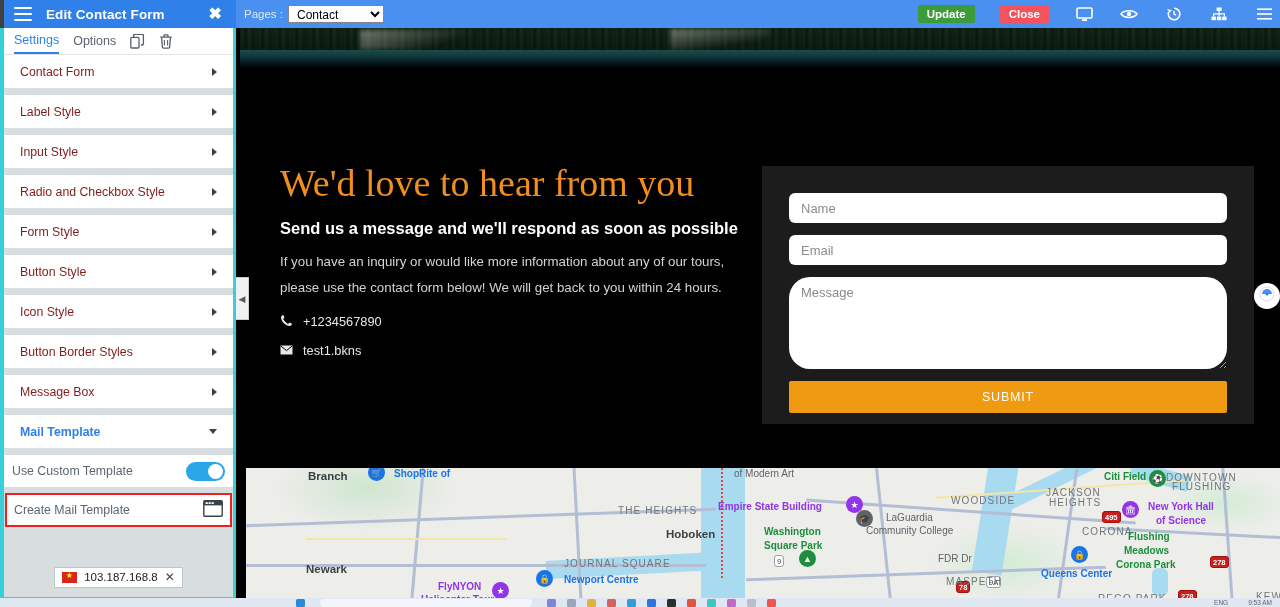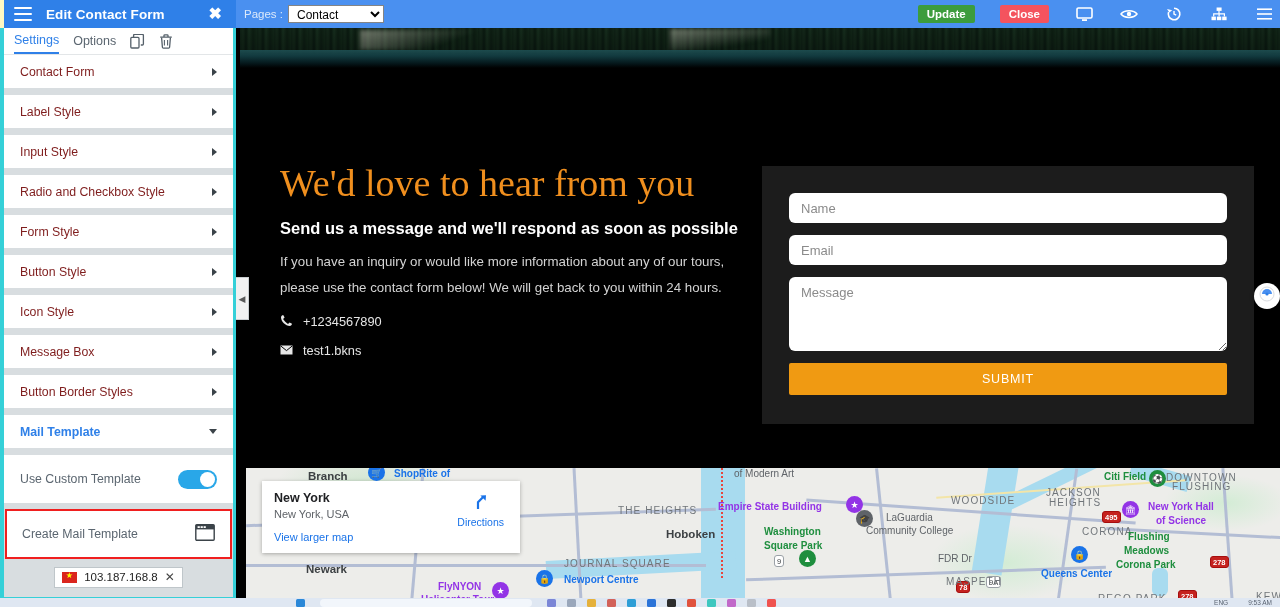--- a/index.html
+++ b/index.html
@@ -12,21 +12,21 @@
   .app { position: relative; width: 1280px; height: 607px; }
 
   
   .topbar {
     position: absolute; top: 0; left: 0; width: 1280px; height: 28px;
     background: #4a90f0; display: flex; align-items: center;
   }
   .tb-left {
     width: 236px; height: 28px; background: #2f80e8;
     display: flex; align-items: center; padding: 0 10px;
-    border-left: 4px solid #fef9c3;
+    border-left: 4px solid #404040;
   }
   .hamburger { width: 18px; height: 14px; display: flex; flex-direction: column;
     justify-content: space-between; cursor: pointer; margin-right: 14px; }
   .hamburger span { display: block; height: 2.4px; background: #fff; border-radius: 1px; }
   .tb-title { color: #fff; font-size: 13.5px; font-weight: bold; flex: 1; letter-spacing: .1px;}
   .tb-close { color: #fff; font-size: 16px; font-weight: bold; cursor: pointer; padding: 0 4px;
     line-height: 1; }
   .tb-mid { display: flex; align-items: center; padding-left: 8px; gap: 5px; }
   .pages-label { color: #dbe9fb; font-size: 11.5px; }
   .pages-select {
@@ -67,22 +67,22 @@
     display: flex; align-items: center; padding: 0 16px; cursor: pointer;
   }
   .acc-label { font-size: 12.3px; color: #7f1d1d; flex: 1; }
   .acc-item.open .acc-label { color: #2f80e8; font-weight: bold; }
   .caret-r { width: 0; height: 0; border-left: 5px solid #3b4349;
     border-top: 4px solid transparent; border-bottom: 4px solid transparent; }
   .caret-d { width: 0; height: 0; border-top: 5px solid #3b4349;
     border-left: 4.5px solid transparent; border-right: 4.5px solid transparent; }
 
   .sub-row {
-    height: 48px; background: #fff; display: flex; align-items: center;
-    padding: 0 16px; margin-bottom: 7px;
+    height: 32px; background: #fff; display: flex; align-items: center;
+    padding: 0 8px; margin-bottom: 7px;
   }
   .sub-label { font-size: 12.3px; color: #5b6670; flex: 1; }
   .toggle { width: 39px; height: 19px; border-radius: 10px; background: #29a7e8;
     position: relative; cursor: pointer; }
   .toggle::after { content:""; position: absolute; right: 2px; top: 2px;
     width: 15px; height: 15px; border-radius: 50%; background: #fff; }
   .sub-row.highlight { outline: 2px solid #f01f1f; outline-offset: -1px;
     margin: 0 2px 7px 2px; }
 
   .ipbar { height: 36px; background: #d8dde0; display: flex; align-items: center;
@@ -137,21 +137,21 @@
   .form-panel {
     position: absolute; left: 522px; top: 98px; width: 492px; height: 258px;
     background: #1c1c1c; padding: 27px;
   }
   .form-panel input, .form-panel textarea {
     display: block; width: 100%; border: none; border-radius: 6px;
     font-family: "Liberation Sans", sans-serif; font-size: 13px;
     color: #333; padding: 8px 12px; background: #fff; outline: none;
   }
   .form-panel input { height: 30px; margin-bottom: 12px; }
-  .form-panel textarea { height: 74px; margin-bottom: 12px; resize: vertical; }
+  .form-panel textarea { height: 92px; margin-bottom: 12px; resize: vertical; border-radius: 21px; }
   .form-panel input::placeholder, .form-panel textarea::placeholder { color: #8b8b8b; }
   .submit-btn {
     width: 100%; height: 32px; background: #f09a12; border: none; color: #fff;
     font-size: 12.5px; font-weight: normal; letter-spacing: .8px; cursor: pointer;
     font-family: "Liberation Sans", sans-serif; border-radius: 2px;
   }
 
   
   .map { position: absolute; top: 440px; left: 6px; width: 1034px; height: 133px;
     overflow: hidden; background: #eaeae2; }
@@ -325,25 +325,25 @@
       </div>
       <div class="acc-item">
         <span class="acc-label">Button Style</span>
         <span class="caret-r"></span>
       </div>
       <div class="acc-item">
         <span class="acc-label">Icon Style</span>
         <span class="caret-r"></span>
       </div>
       <div class="acc-item">
+        <span class="acc-label">Button Border Styles</span>
+        <span class="caret-r"></span>
+      </div>
+      <div class="acc-item">
         <span class="acc-label">Message Box</span>
-        <span class="caret-r"></span>
-      </div>
-      <div class="acc-item">
-        <span class="acc-label">Button Border Styles</span>
         <span class="caret-r"></span>
       </div>
       <div class="acc-item open">
         <span class="acc-label">Mail Template</span>
         <span class="caret-d"></span>
       </div>
 
       <div class="sub-row">
         <span class="sub-label">Use Custom Template</span>
         <span class="toggle"></span>
@@ -433,34 +433,20 @@
       <div class="road" style="left:560px;top:42px;width:330px;height:3px;transform:rotate(4deg);"></div>
       <div class="road" style="left:636px;top:0;width:3px;height:133px;transform:rotate(-6deg);"></div>
       <div class="road" style="left:820px;top:0;width:3px;height:133px;transform:rotate(8deg);"></div>
       <div class="road" style="left:980px;top:0;width:3px;height:133px;transform:rotate(-4deg);"></div>
       <div class="road" style="left:860px;top:70px;width:420px;height:3px;transform:rotate(3deg);"></div>
 
       <div class="road-y" style="left:690px;top:20px;width:250px;height:2px;transform:rotate(-4deg);"></div>
       <div class="road-y" style="left:60px;top:70px;width:200px;height:2px;"></div>
       <div class="dotted-route" style="left:475px;top:0;height:110px;"></div>
 
-      <div class="map-card">
-        <div class="mc-title">New York</div>
-        <div class="mc-sub">New York, USA</div>
-        <div class="mc-link">View larger map</div>
-        <div class="mc-dir">
-          <span>
-            <svg width="17" height="17" viewBox="0 0 17 17">
-                <path d="M6 16 V9.2 L11.4 3.8" stroke="#1a73e8" stroke-width="2.2" fill="none"></path>
-                <path d="M8.4 2.6 L14 2.2 L13.6 7.8 Z" fill="#1a73e8"></path>
-              </svg>
-          </span>
-          <div class="mc-dir-lbl">Directions</div>
-        </div>
-      </div>
 
       <div class="pin purple" style="left:600px;top:28px;">★</div>
       <div class="pin green" style="left:553px;top:82px;">▲</div>
       <div class="pin blue" style="left:290px;top:102px;">🔒</div>
       <div class="pin blue" style="left:122px;top:-4px;">🛒</div>
       <div class="pin purple" style="left:246px;top:114px;">★</div>
       <div class="pin grey" style="left:610px;top:42px;">🎓</div>
       <div class="pin green" style="left:903px;top:2px;">⚽</div>
       <div class="pin purple" style="left:876px;top:33px;">🏛</div>
       <div class="pin blue" style="left:825px;top:78px;">🔒</div>

